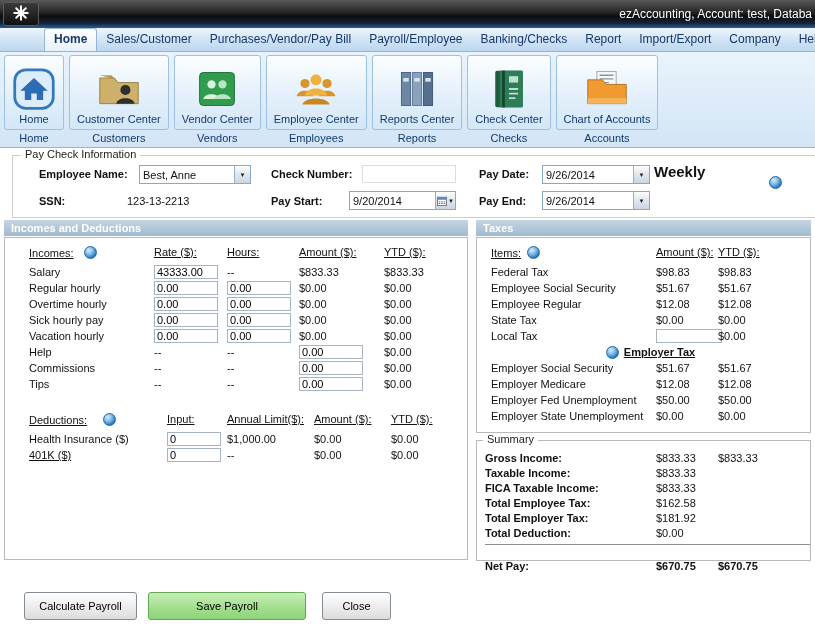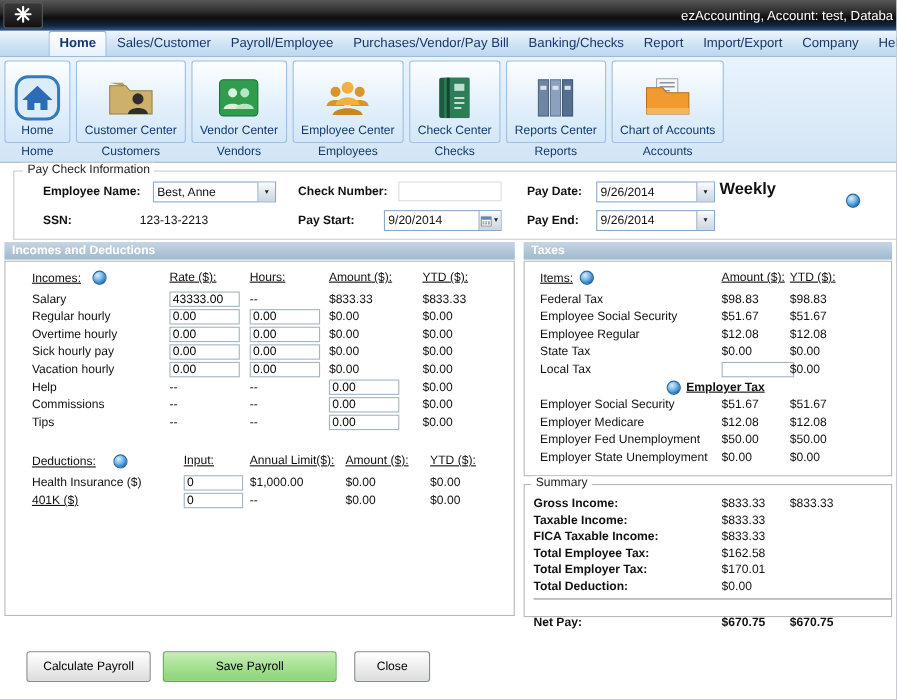--- a/index.html
+++ b/index.html
@@ -116,22 +116,22 @@
             </g>
           </svg>
       </span>
     </div>
     <div class="win-title">ezAccounting, Account: test, Databa</div>
   </div>
 
   <div class="menubar">
     <div class="menu-item active">Home</div>
     <div class="menu-item">Sales/Customer</div>
+    <div class="menu-item">Purchases/Vendor/Pay Bill</div>
     <div class="menu-item">Payroll/Employee</div>
-    <div class="menu-item">Purchases/Vendor/Pay Bill</div>
     <div class="menu-item">Banking/Checks</div>
     <div class="menu-item">Report</div>
     <div class="menu-item">Import/Export</div>
     <div class="menu-item">Company</div>
     <div class="menu-item">Help</div>
   </div>
 
   <div class="toolbar">
     <div class="tool">
       <div class="tool-box">
@@ -188,46 +188,46 @@
             </svg>
         </span>
         <div class="tool-label">Employee Center</div>
       </div>
       <div class="tool-sub">Employees</div>
     </div>
     <div class="tool">
       <div class="tool-box">
         <span class="tool-icon">
           <svg viewBox="0 0 48 48">
-              <rect x="9" y="4" width="30" height="40" rx="2" fill="#1d5c40"></rect>
-              <rect x="14" y="4" width="25" height="40" fill="#2d7d57"></rect>
-              <path d="M18 4v40" stroke="#14462f" stroke-width="3"></path>
-              <rect x="24" y="10" width="10" height="7" fill="#bfe0cf"></rect>
-              <path d="M24 24h10M24 29h10M24 34h7" stroke="#bfe0cf" stroke-width="2"></path>
-            </svg>
-        </span>
-        <div class="tool-label">Check Center</div>
-      </div>
-      <div class="tool-sub">Checks</div>
-    </div>
-    <div class="tool">
-      <div class="tool-box">
-        <span class="tool-icon">
-          <svg viewBox="0 0 48 48">
               <rect x="7" y="6" width="10" height="36" fill="#6c86a4" stroke="#47607c"></rect>
               <rect x="19" y="6" width="10" height="36" fill="#8aa2bd" stroke="#5d7690"></rect>
               <rect x="31" y="6" width="10" height="36" fill="#54708e" stroke="#3a5470"></rect>
               <rect x="9" y="12" width="6" height="4" fill="#d8e2ec"></rect>
               <rect x="21" y="12" width="6" height="4" fill="#d8e2ec"></rect>
               <rect x="33" y="12" width="6" height="4" fill="#d8e2ec"></rect>
             </svg>
         </span>
         <div class="tool-label">Reports Center</div>
       </div>
       <div class="tool-sub">Reports</div>
+    </div>
+    <div class="tool">
+      <div class="tool-box">
+        <span class="tool-icon">
+          <svg viewBox="0 0 48 48">
+              <rect x="9" y="4" width="30" height="40" rx="2" fill="#1d5c40"></rect>
+              <rect x="14" y="4" width="25" height="40" fill="#2d7d57"></rect>
+              <path d="M18 4v40" stroke="#14462f" stroke-width="3"></path>
+              <rect x="24" y="10" width="10" height="7" fill="#bfe0cf"></rect>
+              <path d="M24 24h10M24 29h10M24 34h7" stroke="#bfe0cf" stroke-width="2"></path>
+            </svg>
+        </span>
+        <div class="tool-label">Check Center</div>
+      </div>
+      <div class="tool-sub">Checks</div>
     </div>
     <div class="tool">
       <div class="tool-box">
         <span class="tool-icon">
           <svg viewBox="0 0 48 48">
               <rect x="13" y="5" width="21" height="16" fill="#f7f7f7" stroke="#9aa4ad"></rect>
               <path d="M16 9h15M16 13h15M16 17h10" stroke="#8a94a0" stroke-width="1.5"></path>
               <path d="M3 14h16l4 5h22v21H3z" fill="#f09a30" stroke="#b06f1d"></path>
               <path d="M3 34h42v6H3z" fill="#f7b45c"></path>
             </svg>
@@ -462,21 +462,21 @@
       <span class="s1">$833.33</span>
       <span class="s2"></span>
     </div>
     <div class="s-row">
       <span class="s0">Total Employee Tax:</span>
       <span class="s1">$162.58</span>
       <span class="s2"></span>
     </div>
     <div class="s-row">
       <span class="s0">Total Employer Tax:</span>
-      <span class="s1">$170.01</span>
+      <span class="s1">$181.92</span>
       <span class="s2"></span>
     </div>
     <div class="s-row">
       <span class="s0">Total Deduction:</span>
       <span class="s1">$0.00</span>
       <span class="s2"></span>
     </div>
     <div class="s-row np">
       <span class="s0">Net Pay:</span>
       <span class="s1">$670.75</span>

